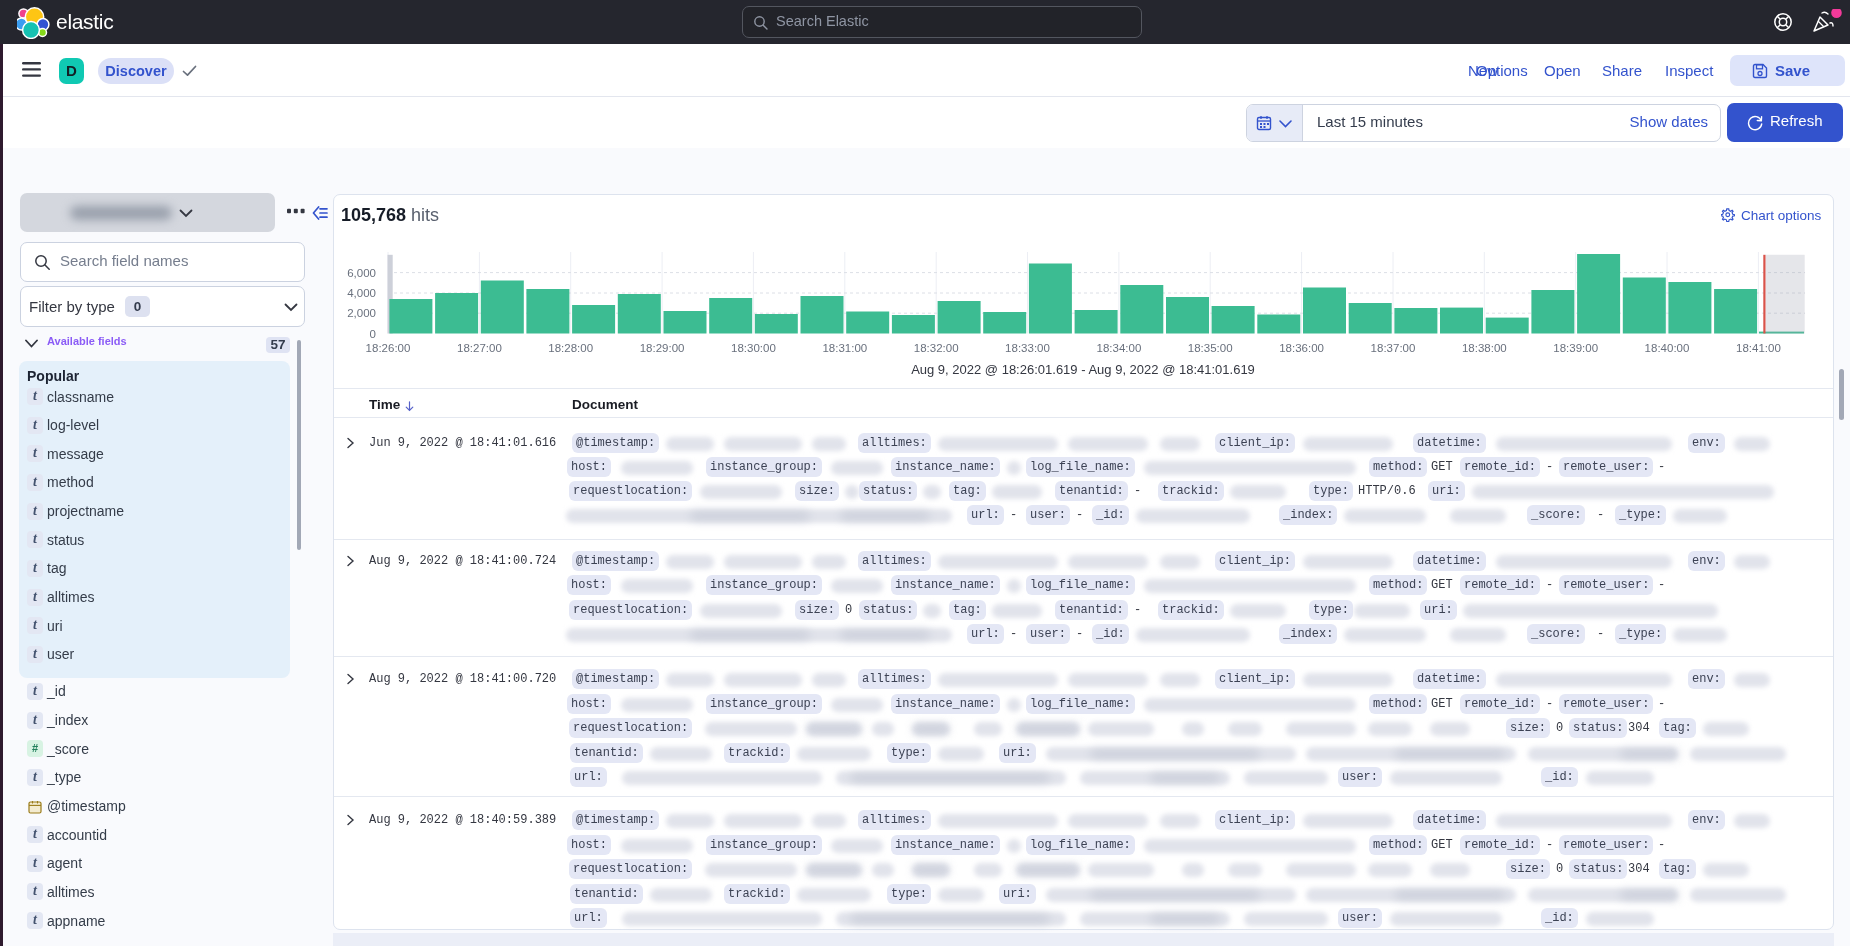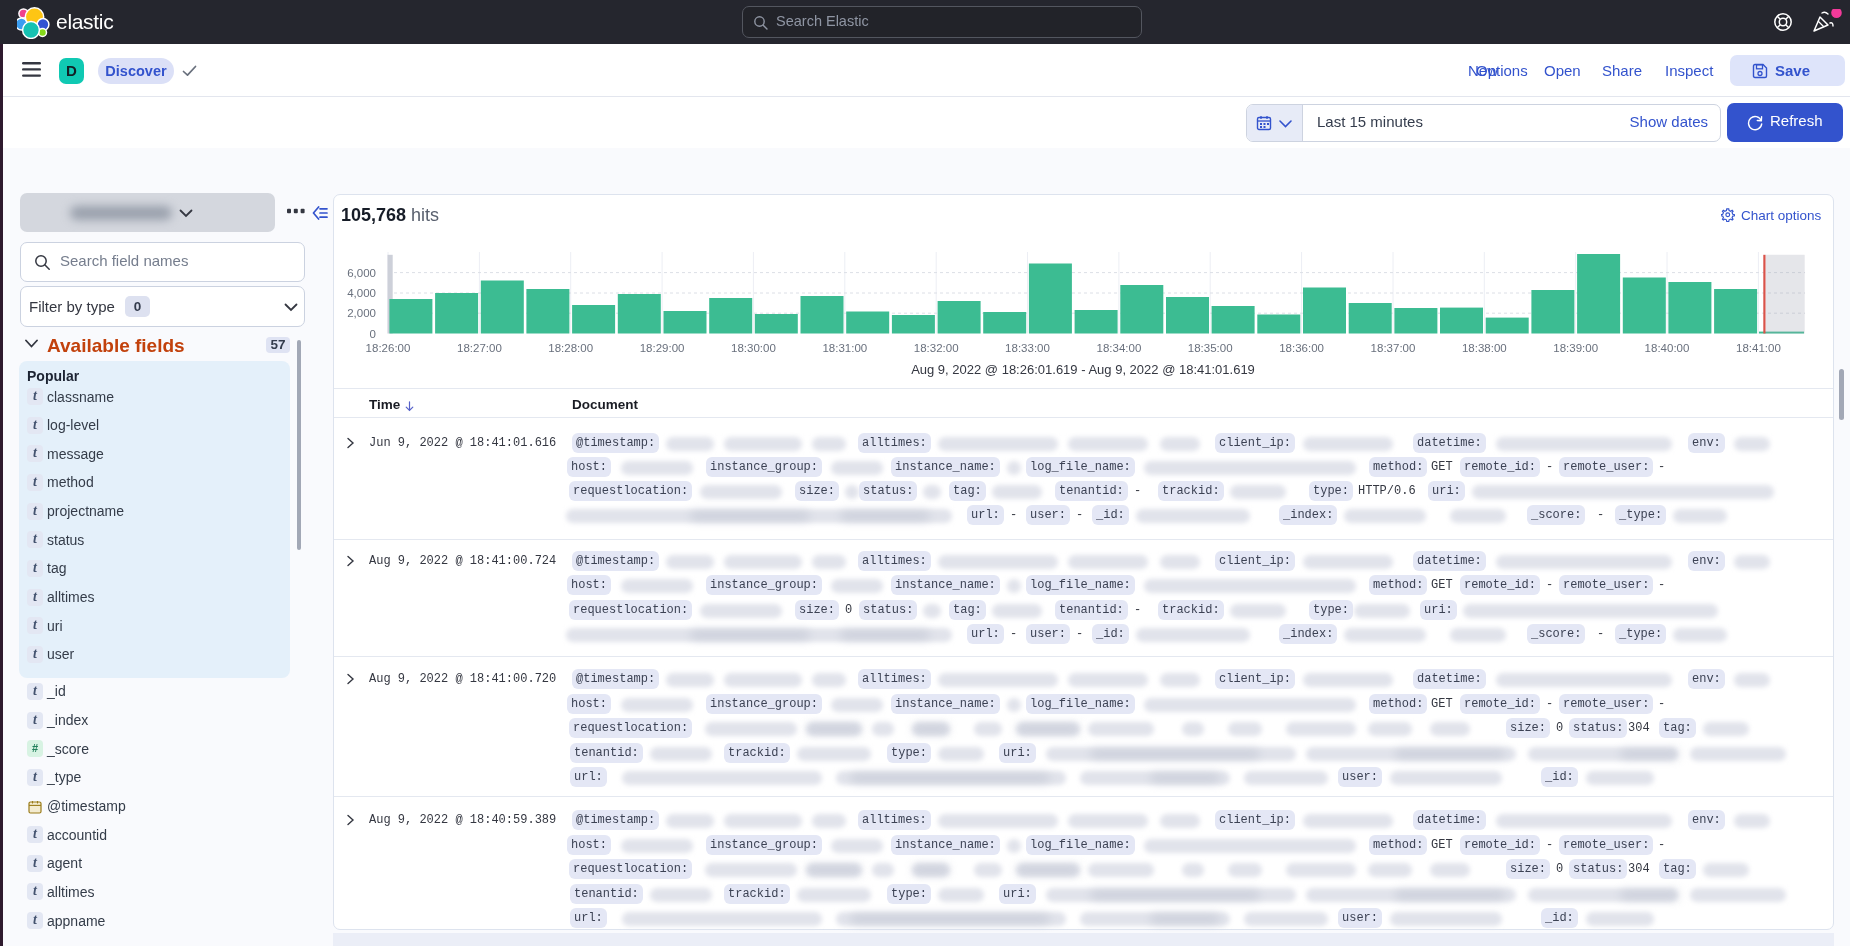--- a/index.html
+++ b/index.html
@@ -29,21 +29,21 @@
 
 #frow { position:absolute; left:0; top:148px; width:1850px; height:39px; background:#fff; border-bottom:1px solid #e6e9f0; }
 #frow .addf { position:absolute; left:57px; top:8px; color:#3353cd; font-size:14.5px; }
 
 .sb-drop { position:absolute; left:20px; top:193px; width:255px; height:39px; background:#d4d7de; border-radius:7px; }
 .sb-blob { position:absolute; left:70px; top:206px; width:102px; height:14px; background:#99a0ac; border-radius:8px; filter:blur(5px); }
 .inp { position:absolute; background:#fff; border:1px solid #cbd2e0; border-radius:7px; }
 .sb-ph { position:absolute; left:60px; top:10px; color:#757d8d; font-size:15px; }
 .fbt { position:absolute; left:8px; top:11px; color:#343741; font-size:15px; }
 .zbadge { position:absolute; left:104px; top:9px; width:25px; height:21px; background:#dde1f0; border-radius:5px; color:#343c4d; font-size:13.5px; font-weight:bold; text-align:center; line-height:21px; }
-.avf { position:absolute; left:47px; top:335px; color:#c2410c; font-size:19px; font-weight:bold; }
+.avf { position:absolute; left:47px; top:335px; color:#8b5cf6; font-size:11px; font-weight:bold; }
 .avb { position:absolute; left:266px; top:337px; width:24px; height:16px; background:#dfe3f3; border-radius:4px; color:#343c4d; font-size:13.5px; font-weight:bold; text-align:center; line-height:16px; }
 #bluepanel { position:absolute; left:19px; top:361px; width:271px; height:317px; background:#e4f0fa; border-radius:8px; }
 .pop { position:absolute; left:27px; top:368px; color:#1d2433; font-size:14px; font-weight:bold; }
 .fld { position:absolute; left:47px; color:#343c49; font-size:14px; }
 .tb { position:absolute; left:27px; width:16px; height:17px; border-radius:4px; background:#e3e7f3; color:#44536f; text-align:center; font:italic bold 14px/16px "Liberation Serif",serif; }
 .sbthumb { position:absolute; border-radius:3px; background:#a2a8b6; }
 
 #card { position:absolute; left:333px; top:194px; width:1501px; height:736px; background:#fff; border:1px solid #dde3ee; border-radius:7px; }
 .ax { font-family:"Liberation Sans",sans-serif; font-size:11.5px; fill:#69707d; }
 #hits { position:absolute; left:341px; top:205px; font-size:18px; color:#59606e; }

